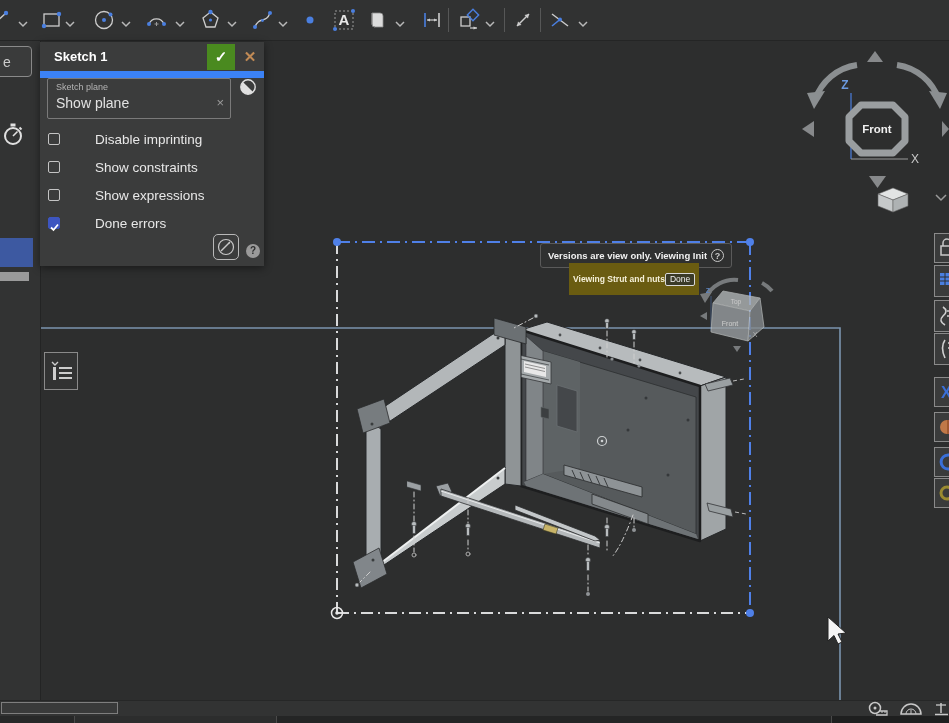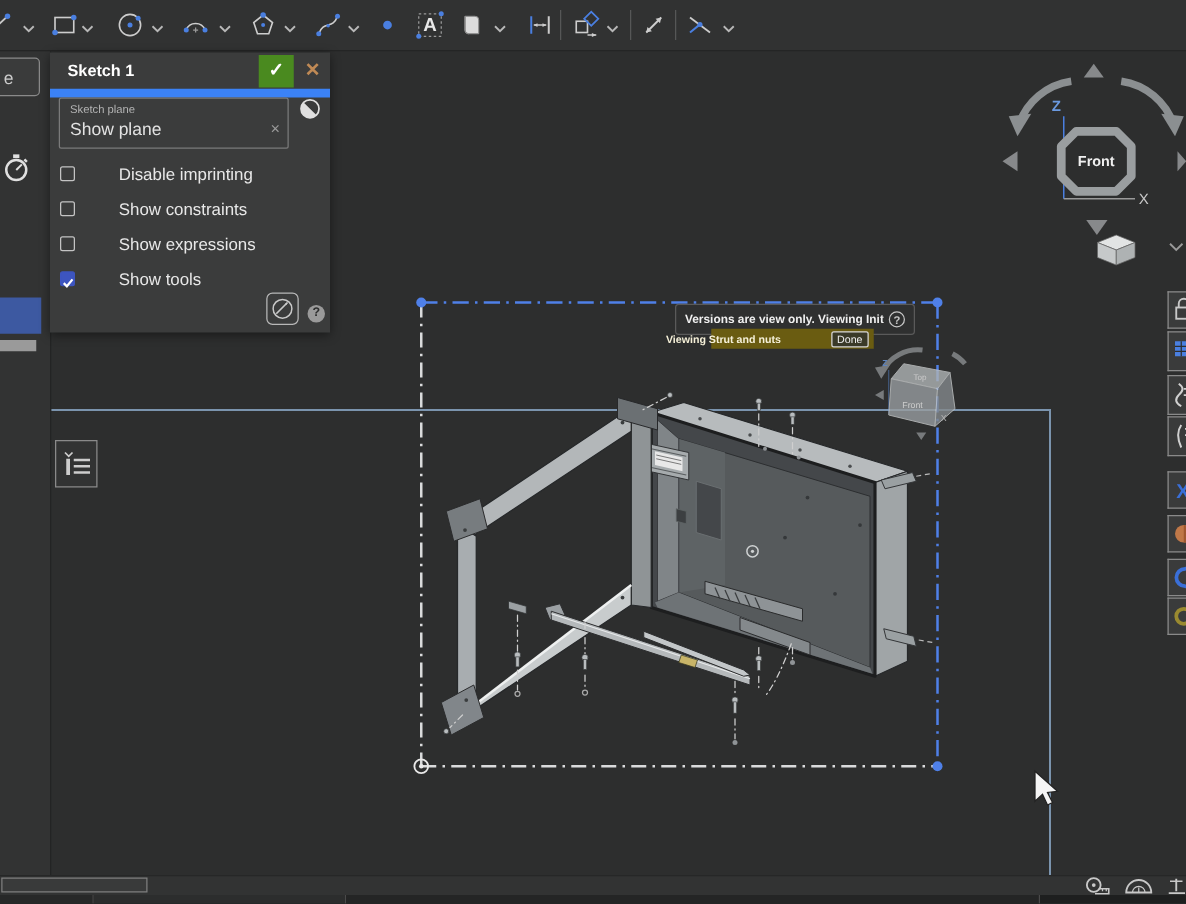--- a/index.html
+++ b/index.html
@@ -43,23 +43,23 @@
   .chklabel{position:absolute;left:24px;top:0;font-size:13.5px;color:#e8e8e8;margin-left:23px;}
   #dlg-sketchview{position:absolute;left:173px;top:192px;width:26px;height:26px;border:1.5px solid #b8b8b8;border-radius:5px;box-sizing:border-box;display:flex;align-items:center;justify-content:center;}
   #dlg-help{position:absolute;left:206px;top:202px;width:14px;height:14px;border-radius:50%;background:#9a9a9a;color:#2d2e2e;
     font-size:10px;font-weight:bold;text-align:center;line-height:14px;}
   
   #notif{left:540px;top:243px;width:192px;height:25px;background:#2f3030;border:1px solid #5a5a5a;border-radius:3px;z-index:4;
     display:flex;align-items:center;padding:0 7px;box-sizing:border-box;}
   #notif .msg{font-size:9.5px;font-weight:bold;color:#f0f0f0;flex:1;white-space:nowrap;overflow:hidden;}
   #notif .nhelp{width:13px;height:13px;border:1.2px solid #c8c8c8;border-radius:50%;color:#c8c8c8;
     font-size:9px;font-weight:bold;text-align:center;line-height:13px;box-sizing:border-box;margin-left:4px;}
-  #banner{left:569px;top:263px;width:130px;height:16px;background:#6a5c11;z-index:4;display:flex;align-items:center;padding:0 4px;box-sizing:border-box;justify-content:flex-end;}
+  #banner{left:569px;top:263px;width:130px;height:32px;background:#6a5c11;z-index:4;display:flex;align-items:center;padding:0 4px;box-sizing:border-box;}
   #banner .btext{font-size:8.5px;font-weight:bold;color:#f5f0d8;flex:1;white-space:nowrap;}
-  #banner .bdone{font-size:8.5px;color:#f0f0f0;border:1px solid #d8d8d8;border-radius:2px;background:#3a3a28;padding:0 4px;line-height:11px;margin-left:40px;}
+  #banner .bdone{font-size:8.5px;color:#f0f0f0;border:1px solid #d8d8d8;border-radius:2px;background:#3a3a28;padding:0 4px;line-height:11px;}
   
   .sbtn{position:absolute;left:934px;width:15px;background:#3a3b3b;border:1px solid #8a8a8a;border-right:none;box-sizing:border-box;z-index:3;overflow:hidden;}
   
   #bbar1{left:0;top:700px;width:949px;height:16px;background:#323333;border-top:1px solid #262727;z-index:3;}
   #bbar1-tab{position:absolute;left:1px;top:1px;width:117px;height:12px;border:1px solid #7e7e7e;background:#393a3a;box-sizing:border-box;}
   #bbar2{left:0;top:716px;width:949px;height:7px;background:#1e1f1f;z-index:3;}
   .bseg{position:absolute;top:0;height:7px;}
   svg text{font-family:"Liberation Sans",sans-serif;}
 </style>
 </head>
@@ -420,21 +420,21 @@
     <div class="chkrow" style="top:146px;">
       <span class="chkbox"></span>
       <span class="chklabel">Show expressions</span>
     </div>
     <div class="chkrow" style="top:174px;">
       <span class="chkbox checked">
         <svg width="9" height="9" style="margin:1px 0 0 1px;">
             <path d="M1,4.5 L3.5,7 L8,1.5" stroke="#ffffff" stroke-width="1.8" fill="none"></path>
           </svg>
       </span>
-      <span class="chklabel">Show tools</span>
+      <span class="chklabel">Done errors</span>
     </div>
 
     <div id="dlg-sketchview">
       <svg width="18" height="18">
         <circle cx="9" cy="9" r="7.5" fill="none" stroke="#c8c8c8" stroke-width="1.2"></circle>
         <line x1="4" y1="13" x2="13" y2="4" stroke="#c8c8c8" stroke-width="1.4"></line>
         <polygon points="13,4 11,5 12.2,6.2" fill="#c8c8c8"></polygon>
       </svg>
     </div>
     <div id="dlg-help">?</div>

